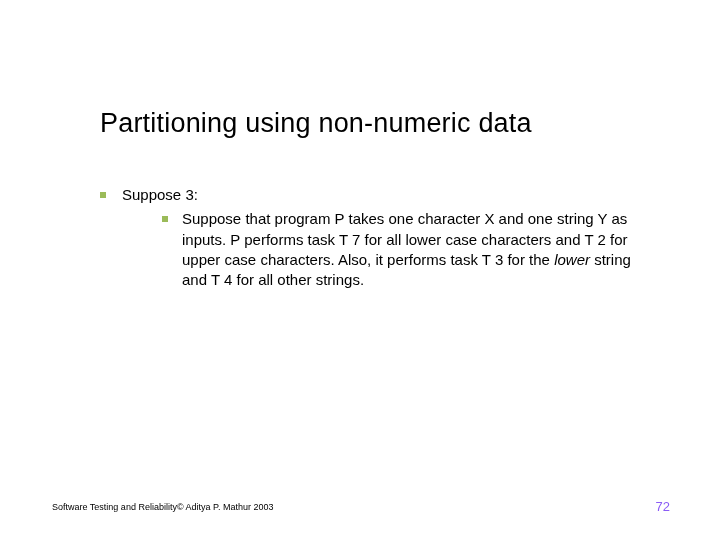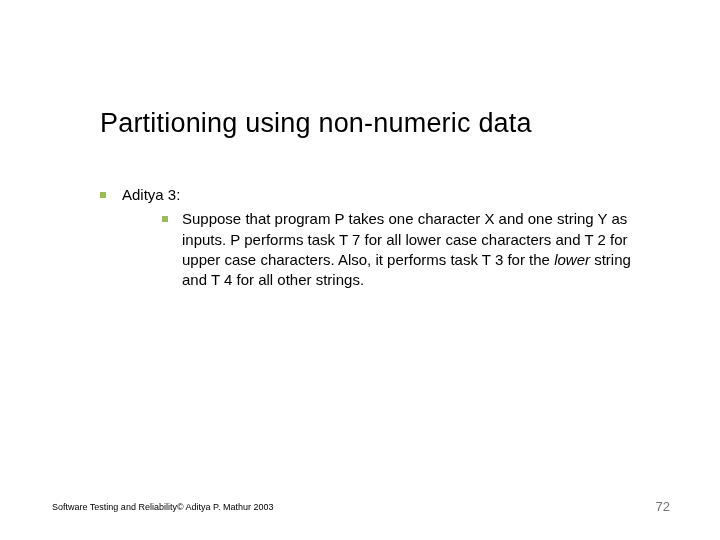--- a/index.html
+++ b/index.html
@@ -83,38 +83,38 @@
     bottom: 28px;
     font-size: 9px;
     color: #000;
     font-family: Verdana, Geneva, sans-serif;
   }
   .footer-right {
     position: absolute;
     right: 50px;
     bottom: 26px;
     font-size: 13px;
-    color: #737373;
+    color: #8b5cf6;
     font-family: Verdana, Geneva, sans-serif;
   }
 </style>
 </head>
 <body>
 
 <div class="slide">
 
   <div class="title">Partitioning using non-numeric data</div>
 
   <div class="body">
 
 
     <div class="bullet">
       <div class="sq"></div>
       <div class="txt">
-        <span>Aditya 3:</span>
+        <span>Suppose 3:</span>
         <div class="sub-block">
           <div class="sub-bullet">
             <div class="sq"></div>
             <div class="txt">
               <span>Suppose that program P takes one character X and one string Y as inputs. P performs task T 7 for all lower case characters and T 2 for upper case characters. Also, it performs task T 3 for the </span><em class="kw">lower</em><span> string and T 4 for all other strings.</span>
             </div>
           </div>
         </div>
       </div>
     </div>

